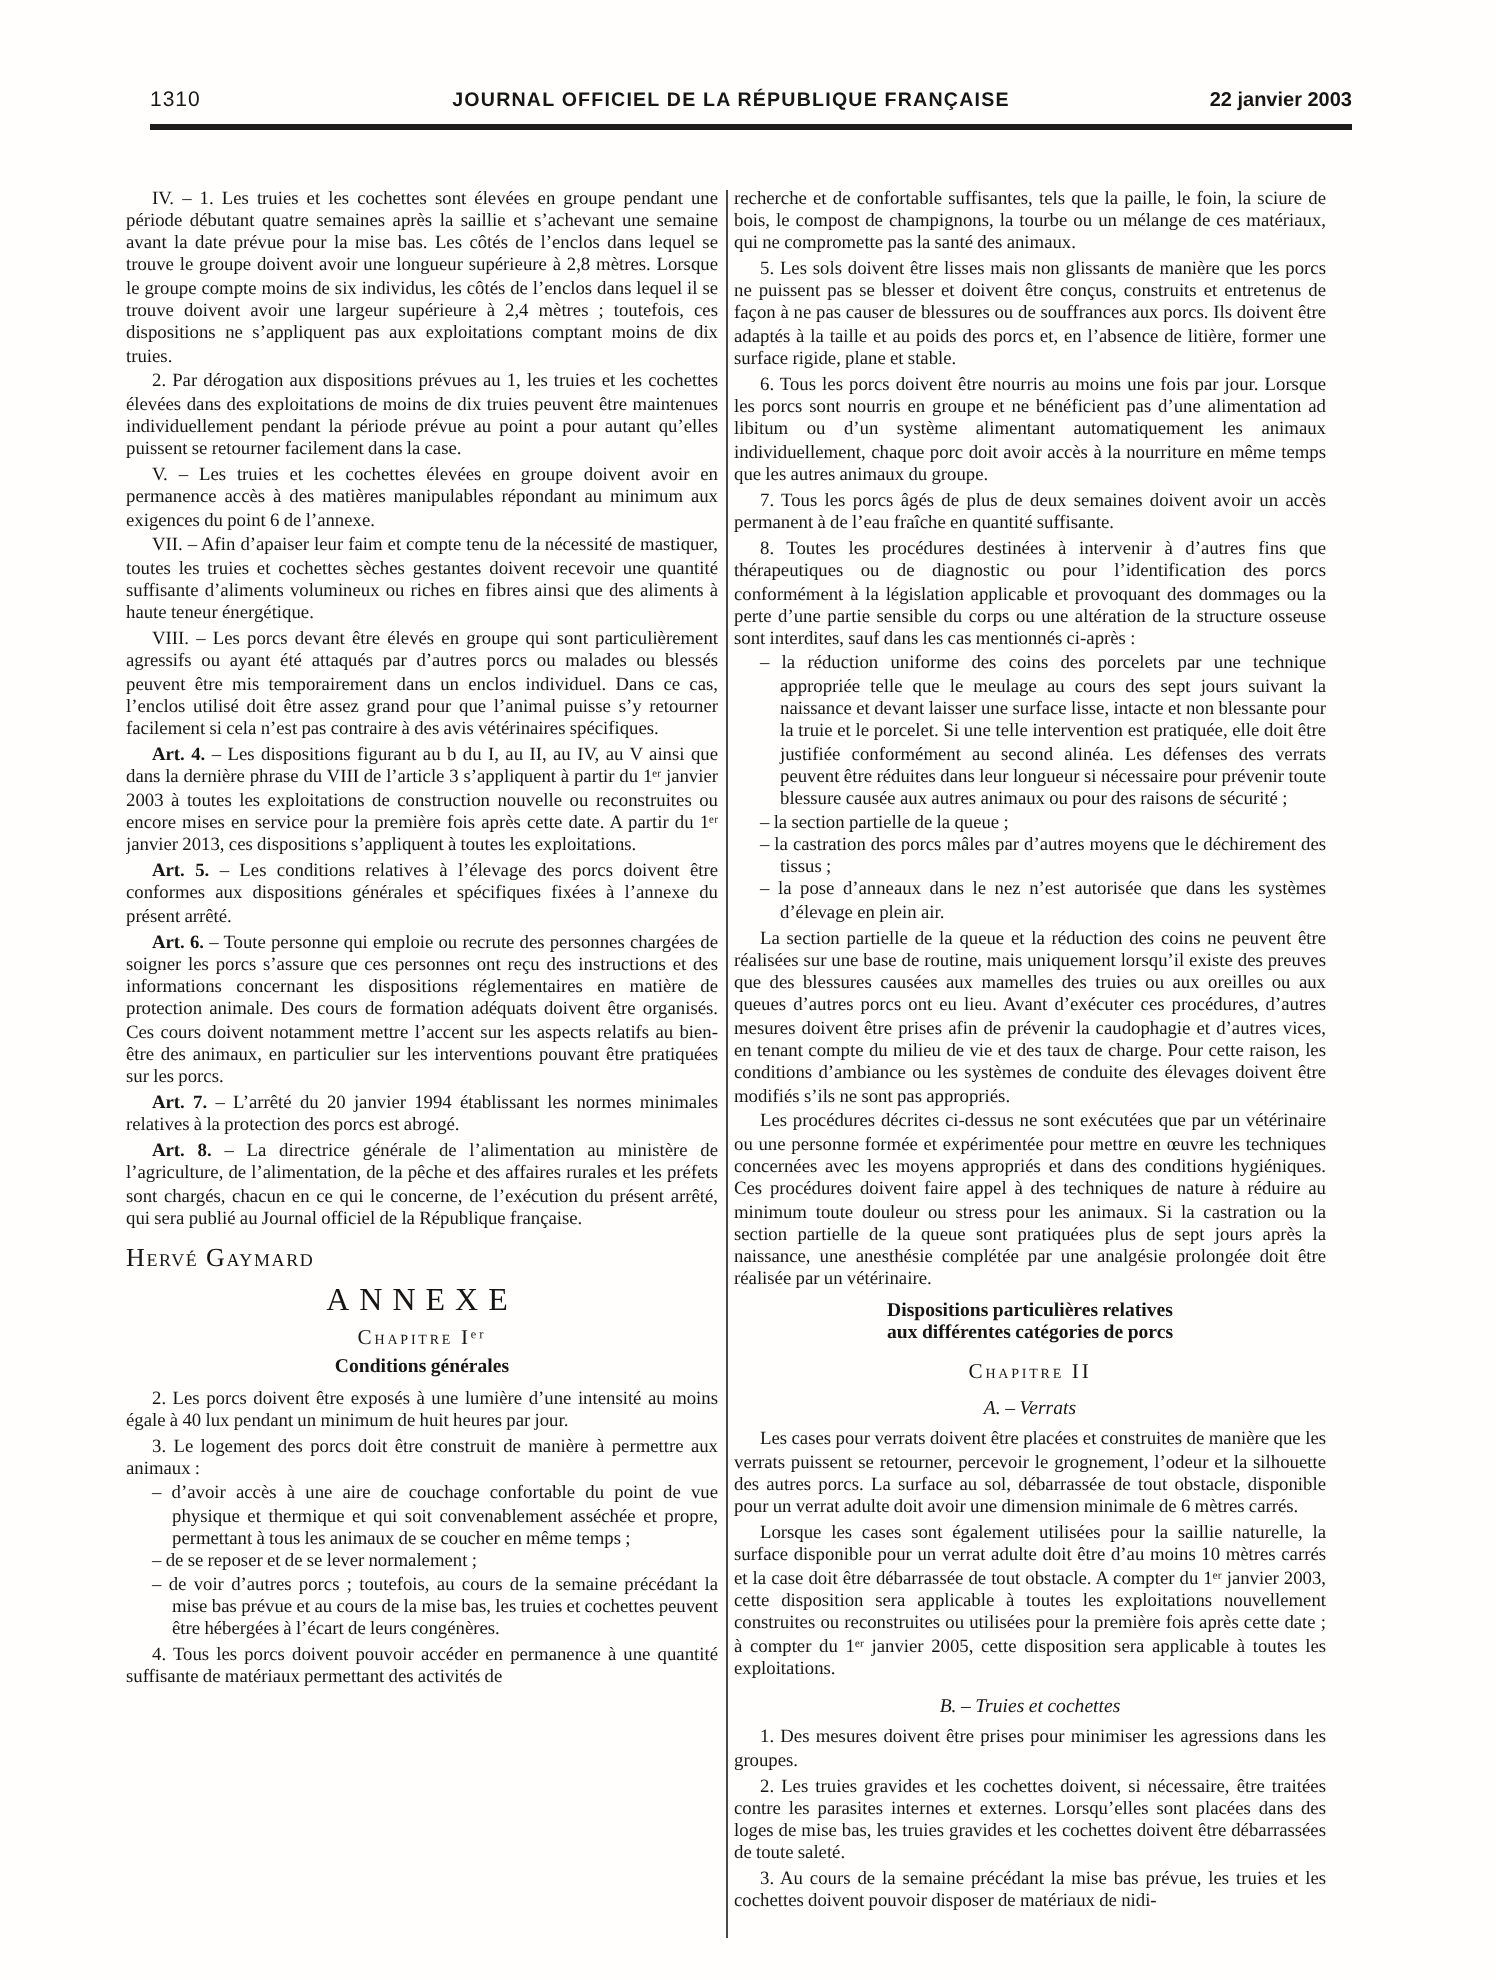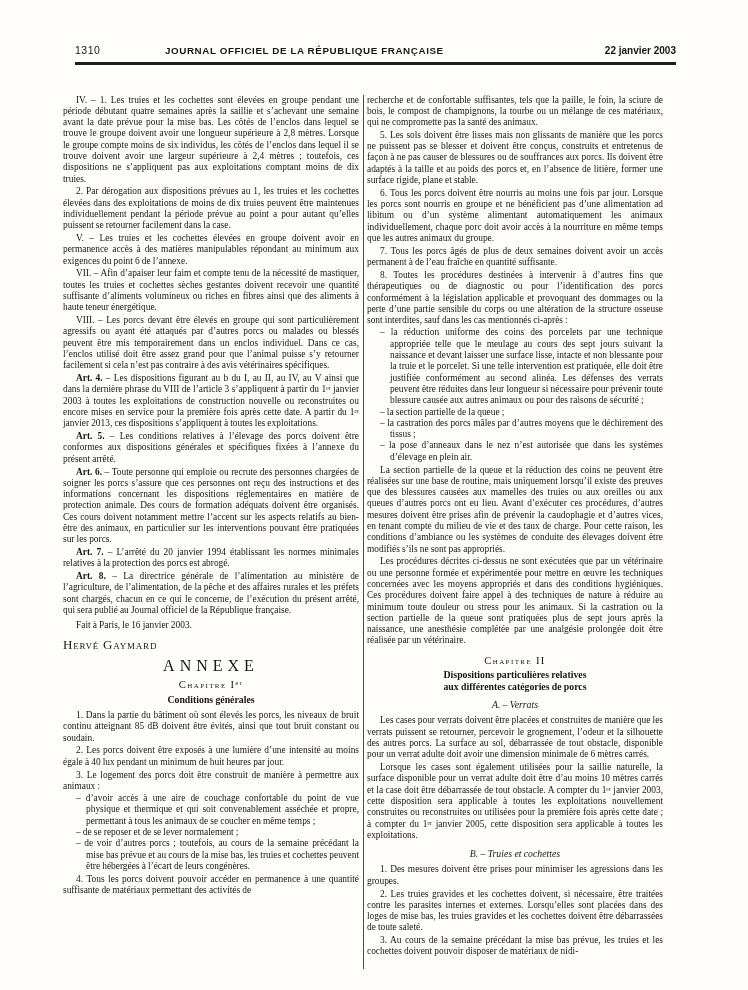--- a/index.html
+++ b/index.html
@@ -11,21 +11,21 @@
   }
   .page{position:relative;width:748px;height:990px;background:#fffefd;overflow:hidden;}
 
   
   .header{
     position:absolute;top:44px;left:75px;width:601px;
     display:flex;align-items:baseline;
     font-family:"Liberation Sans","DejaVu Sans",sans-serif;
   }
   .header .pageno{width:90px;font-size:10.5px;letter-spacing:.5px;}
-  .header .jtitle{flex:1;font-size:9.8px;font-weight:bold;letter-spacing:.6px;}
+  .header .jtitle{flex:1;text-align:center;font-size:9.8px;font-weight:bold;letter-spacing:.6px;}
   .header .jdate{width:110px;text-align:right;font-size:10px;font-weight:bold;}
   .header-rule{position:absolute;top:62px;left:75px;width:601px;height:3px;background:#1d1d1d;}
 
   
   .cols{
     position:absolute;top:93px;left:63px;width:601px;height:882px;
     display:flex;overflow:hidden;
   }
   .col{width:296px;flex:none;overflow:hidden;
     font-size:9.4px;line-height:11.3px;text-align:justify;word-spacing:-0.2px;}
@@ -62,26 +62,24 @@
         <p class="para">IV. – 1. Les truies et les cochettes sont élevées en groupe pendant une période débutant quatre semaines après la saillie et s’achevant une semaine avant la date prévue pour la mise bas. Les côtés de l’enclos dans lequel se trouve le groupe doivent avoir une longueur supérieure à 2,8 mètres. Lorsque le groupe compte moins de six individus, les côtés de l’enclos dans lequel il se trouve doivent avoir une largeur supérieure à 2,4 mètres ; toutefois, ces dispositions ne s’appliquent pas aux exploitations comptant moins de dix truies.</p>
         <p class="para">2. Par dérogation aux dispositions prévues au 1, les truies et les cochettes élevées dans des exploitations de moins de dix truies peuvent être maintenues individuellement pendant la période prévue au point a pour autant qu’elles puissent se retourner facilement dans la case.</p>
         <p class="para">V. – Les truies et les cochettes élevées en groupe doivent avoir en permanence accès à des matières manipulables répondant au minimum aux exigences du point 6 de l’annexe.</p>
         <p class="para">VII. – Afin d’apaiser leur faim et compte tenu de la nécessité de mastiquer, toutes les truies et cochettes sèches gestantes doivent recevoir une quantité suffisante d’aliments volumineux ou riches en fibres ainsi que des aliments à haute teneur énergétique.</p>
         <p class="para">VIII. – Les porcs devant être élevés en groupe qui sont particulièrement agressifs ou ayant été attaqués par d’autres porcs ou malades ou blessés peuvent être mis temporairement dans un enclos individuel. Dans ce cas, l’enclos utilisé doit être assez grand pour que l’animal puisse s’y retourner facilement si cela n’est pas contraire à des avis vétérinaires spécifiques.</p>
         <p class="para"><b class="art">Art. 4. </b>– Les dispositions figurant au b du I, au II, au IV, au V ainsi que dans la dernière phrase du VIII de l’article 3 s’appliquent à partir du 1ᵉʳ janvier 2003 à toutes les exploitations de construction nouvelle ou reconstruites ou encore mises en service pour la première fois après cette date. A partir du 1ᵉʳ janvier 2013, ces dispositions s’appliquent à toutes les exploitations.</p>
         <p class="para"><b class="art">Art. 5. </b>– Les conditions relatives à l’élevage des porcs doivent être conformes aux dispositions générales et spécifiques fixées à l’annexe du présent arrêté.</p>
         <p class="para"><b class="art">Art. 6. </b>– Toute personne qui emploie ou recrute des personnes chargées de soigner les porcs s’assure que ces personnes ont reçu des instructions et des informations concernant les dispositions réglementaires en matière de protection animale. Des cours de formation adéquats doivent être organisés. Ces cours doivent notamment mettre l’accent sur les aspects relatifs au bien-être des animaux, en particulier sur les interventions pouvant être pratiquées sur les porcs.</p>
         <p class="para"><b class="art">Art. 7. </b>– L’arrêté du 20 janvier 1994 établissant les normes minimales relatives à la protection des porcs est abrogé.</p>
         <p class="para"><b class="art">Art. 8. </b>– La directrice générale de l’alimentation au ministère de l’agriculture, de l’alimentation, de la pêche et des affaires rurales et les préfets sont chargés, chacun en ce qui le concerne, de l’exécution du présent arrêté, qui sera publié au Journal officiel de la République française.</p>
-        <p class="para spaced">Fait à Paris, le 16 janvier 2003.</p>
         <div class="sig">Hervé Gaymard</div>
         <div class="center annexe">ANNEXE</div>
         <div class="center chapitre">Chapitre Iᵉʳ</div>
         <div class="center bold-head">Conditions générales</div>
-        <p class="para">1. Dans la partie du bâtiment où sont élevés les porcs, les niveaux de bruit continu atteignant 85 dB doivent être évités, ainsi que tout bruit constant ou soudain.</p>
         <p class="para">2. Les porcs doivent être exposés à une lumière d’une intensité au moins égale à 40 lux pendant un minimum de huit heures par jour.</p>
         <p class="para">3. Le logement des porcs doit être construit de manière à permettre aux animaux :</p>
         <div class="dash-list">
           <div class="dash-item">– d’avoir accès à une aire de couchage confortable du point de vue physique et thermique et qui soit convenablement asséchée et propre, permettant à tous les animaux de se coucher en même temps ;</div>
           <div class="dash-item">– de se reposer et de se lever normalement ;</div>
           <div class="dash-item">– de voir d’autres porcs ; toutefois, au cours de la semaine précédant la mise bas prévue et au cours de la mise bas, les truies et cochettes peuvent être hébergées à l’écart de leurs congénères.</div>
         </div>
         <p class="para">4. Tous les porcs doivent pouvoir accéder en permanence à une quantité suffisante de matériaux permettant des activités de</p>
       </div>
     <div class="col-divider"></div>
@@ -92,25 +90,25 @@
         <p class="para">7. Tous les porcs âgés de plus de deux semaines doivent avoir un accès permanent à de l’eau fraîche en quantité suffisante.</p>
         <p class="para">8. Toutes les procédures destinées à intervenir à d’autres fins que thérapeutiques ou de diagnostic ou pour l’identification des porcs conformément à la législation applicable et provoquant des dommages ou la perte d’une partie sensible du corps ou une altération de la structure osseuse sont interdites, sauf dans les cas mentionnés ci-après :</p>
         <div class="dash-list">
           <div class="dash-item">– la réduction uniforme des coins des porcelets par une technique appropriée telle que le meulage au cours des sept jours suivant la naissance et devant laisser une surface lisse, intacte et non blessante pour la truie et le porcelet. Si une telle intervention est pratiquée, elle doit être justifiée conformément au second alinéa. Les défenses des verrats peuvent être réduites dans leur longueur si nécessaire pour prévenir toute blessure causée aux autres animaux ou pour des raisons de sécurité ;</div>
           <div class="dash-item">– la section partielle de la queue ;</div>
           <div class="dash-item">– la castration des porcs mâles par d’autres moyens que le déchirement des tissus ;</div>
           <div class="dash-item">– la pose d’anneaux dans le nez n’est autorisée que dans les systèmes d’élevage en plein air.</div>
         </div>
         <p class="para">La section partielle de la queue et la réduction des coins ne peuvent être réalisées sur une base de routine, mais uniquement lorsqu’il existe des preuves que des blessures causées aux mamelles des truies ou aux oreilles ou aux queues d’autres porcs ont eu lieu. Avant d’exécuter ces procédures, d’autres mesures doivent être prises afin de prévenir la caudophagie et d’autres vices, en tenant compte du milieu de vie et des taux de charge. Pour cette raison, les conditions d’ambiance ou les systèmes de conduite des élevages doivent être modifiés s’ils ne sont pas appropriés.</p>
         <p class="para">Les procédures décrites ci-dessus ne sont exécutées que par un vétérinaire ou une personne formée et expérimentée pour mettre en œuvre les techniques concernées avec les moyens appropriés et dans des conditions hygiéniques. Ces procédures doivent faire appel à des techniques de nature à réduire au minimum toute douleur ou stress pour les animaux. Si la castration ou la section partielle de la queue sont pratiquées plus de sept jours après la naissance, une anesthésie complétée par une analgésie prolongée doit être réalisée par un vétérinaire.</p>
-        <div class="center chapitre">Chapitre II</div>
         <div class="center bold-head">
           <div>Dispositions particulières relatives</div>
           <div>aux différentes catégories de porcs</div>
         </div>
+        <div class="center chapitre">Chapitre II</div>
         <div class="center italic-head">A. – Verrats</div>
         <p class="para">Les cases pour verrats doivent être placées et construites de manière que les verrats puissent se retourner, percevoir le grognement, l’odeur et la silhouette des autres porcs. La surface au sol, débarrassée de tout obstacle, disponible pour un verrat adulte doit avoir une dimension minimale de 6 mètres carrés.</p>
         <p class="para">Lorsque les cases sont également utilisées pour la saillie naturelle, la surface disponible pour un verrat adulte doit être d’au moins 10 mètres carrés et la case doit être débarrassée de tout obstacle. A compter du 1ᵉʳ janvier 2003, cette disposition sera applicable à toutes les exploitations nouvellement construites ou reconstruites ou utilisées pour la première fois après cette date ; à compter du 1ᵉʳ janvier 2005, cette disposition sera applicable à toutes les exploitations.</p>
         <div class="center italic-head">B. – Truies et cochettes</div>
         <p class="para">1. Des mesures doivent être prises pour minimiser les agressions dans les groupes.</p>
         <p class="para">2. Les truies gravides et les cochettes doivent, si nécessaire, être traitées contre les parasites internes et externes. Lorsqu’elles sont placées dans des loges de mise bas, les truies gravides et les cochettes doivent être débarrassées de toute saleté.</p>
         <p class="para">3. Au cours de la semaine précédant la mise bas prévue, les truies et les cochettes doivent pouvoir disposer de matériaux de nidi-</p>
       </div>
   </div>
 

